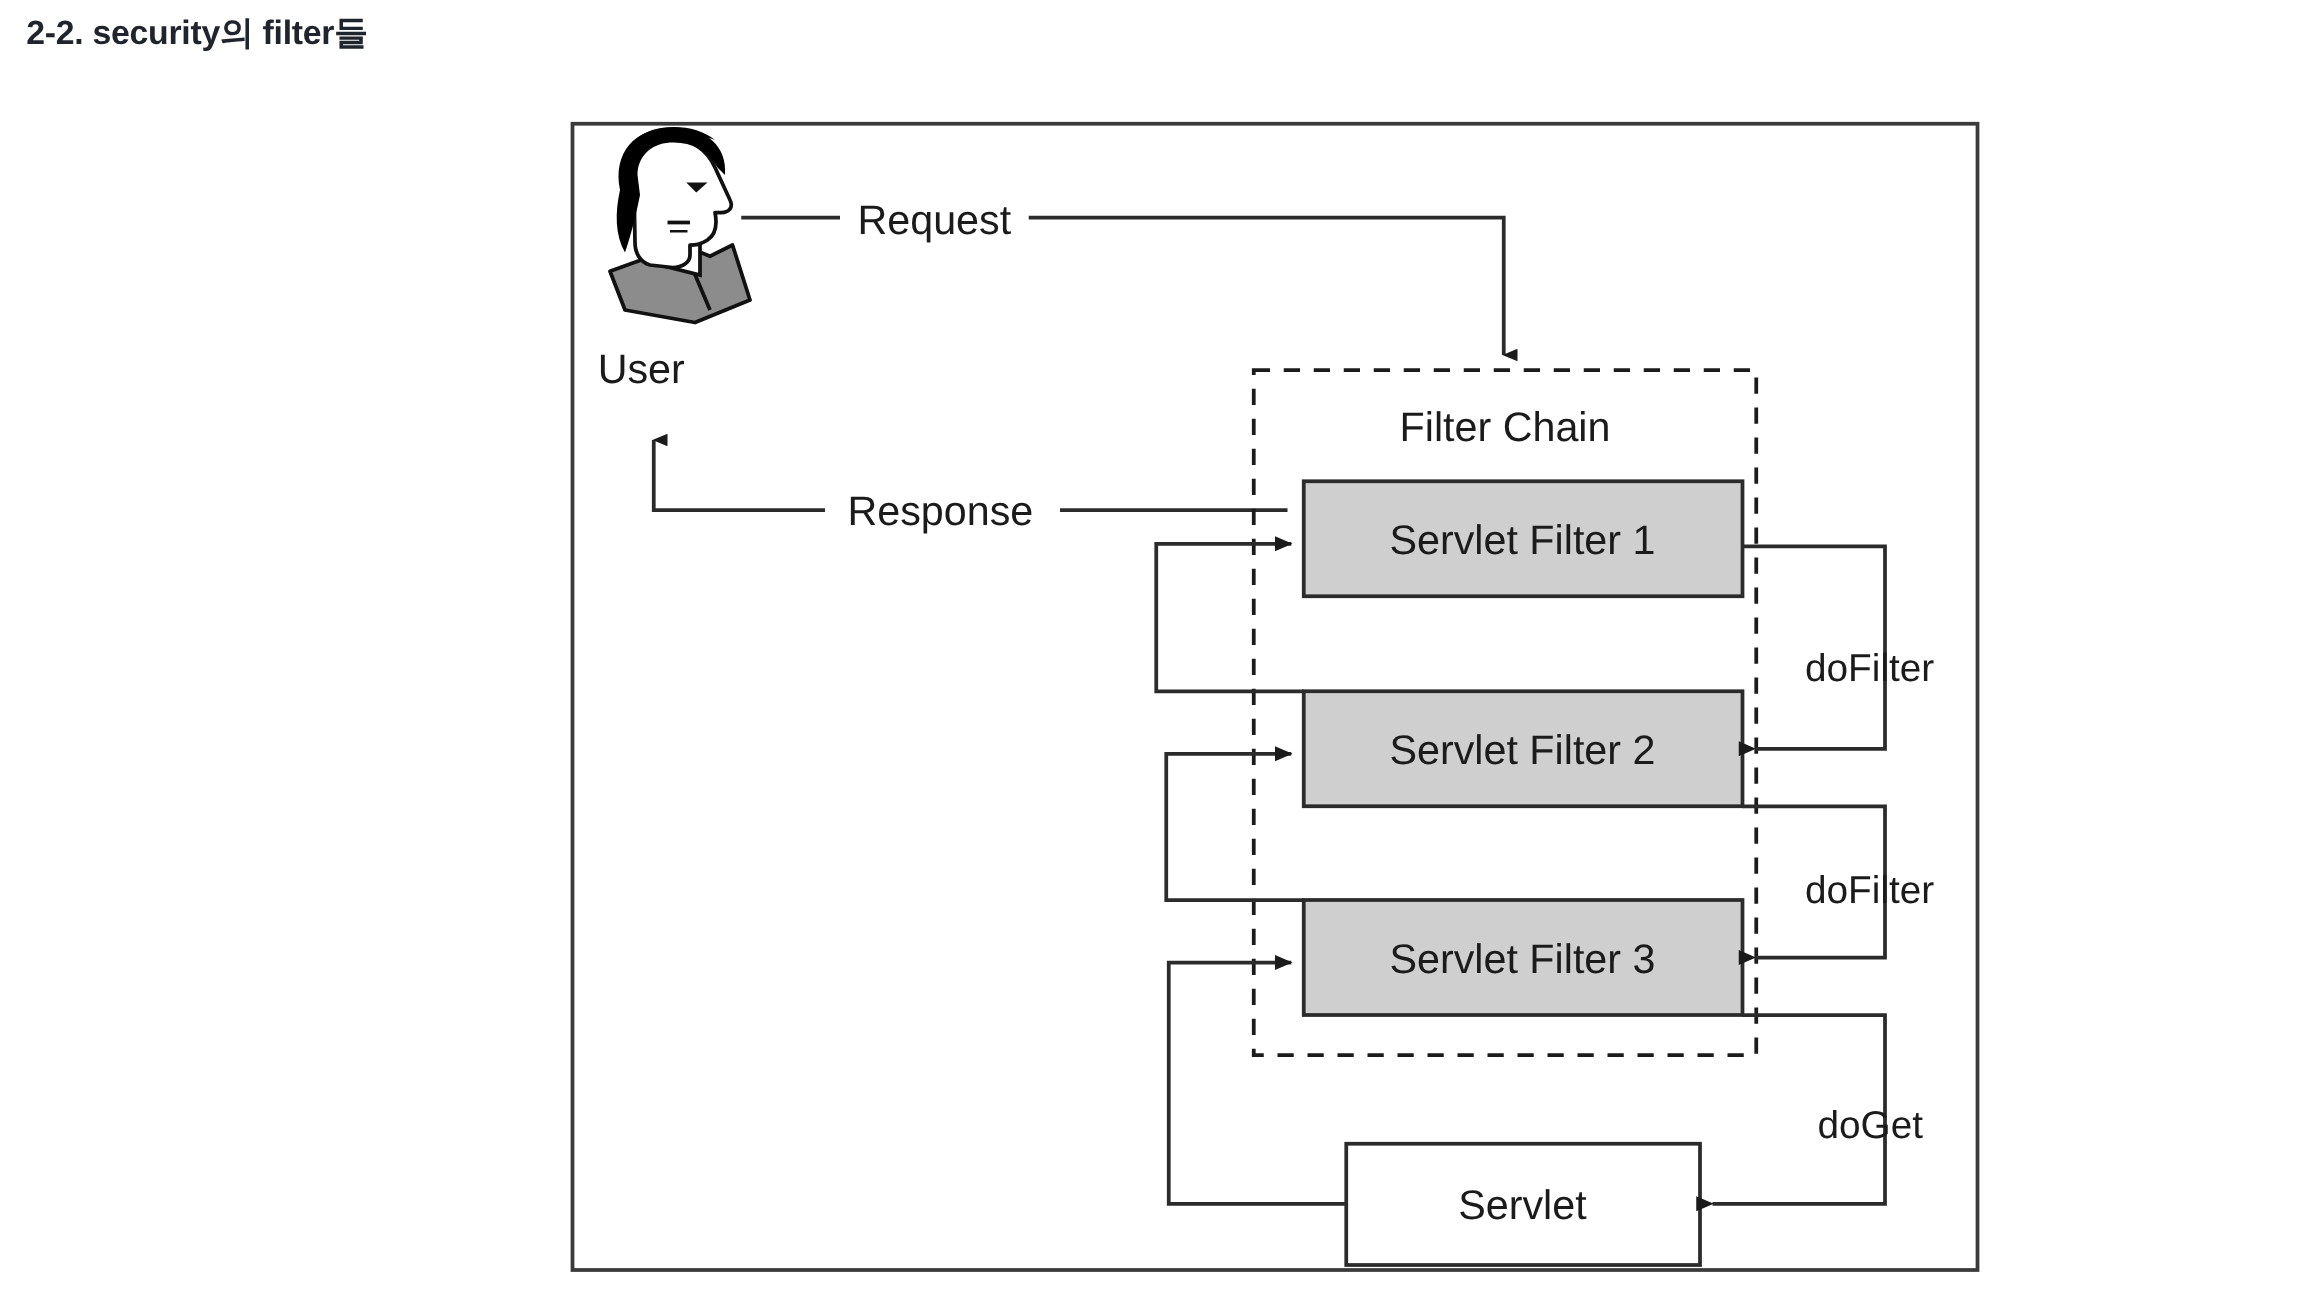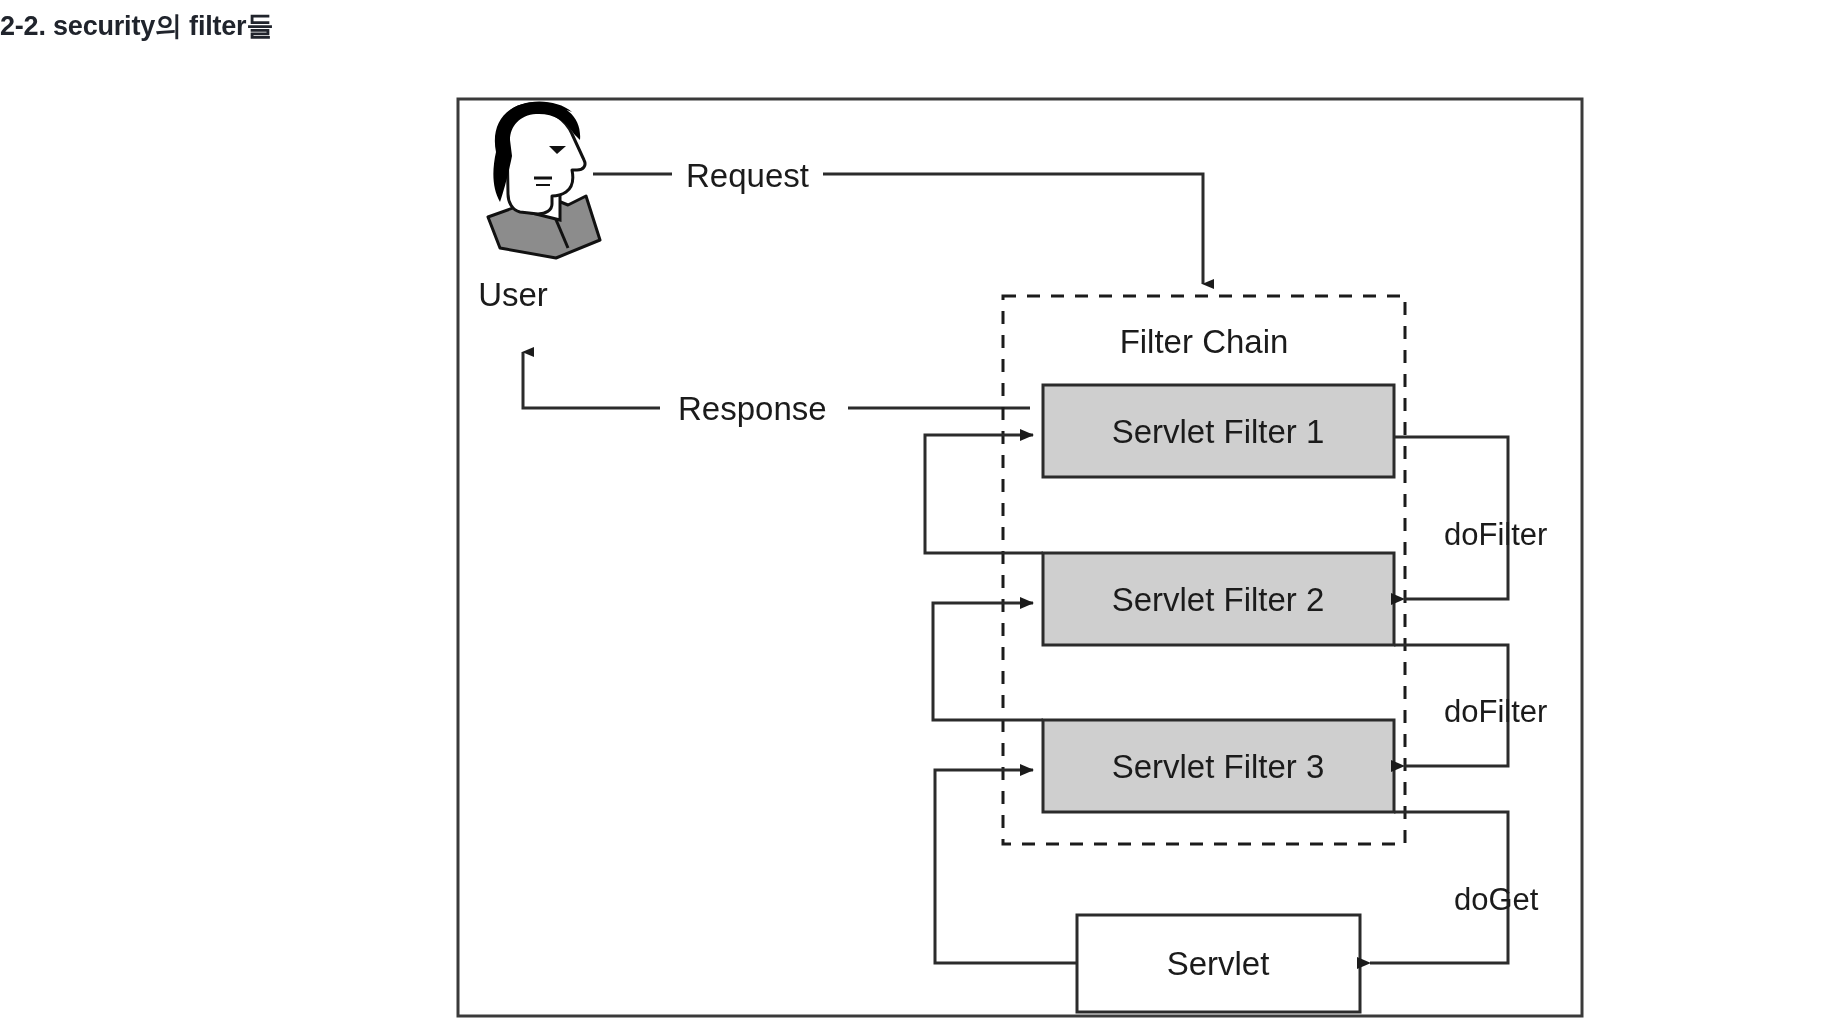--- a/index.html
+++ b/index.html
@@ -16,20 +16,21 @@
   }
   #page-title {
     position: absolute;
     left: 0px;
     top: 8px;
     font-size: 27px;
     font-weight: bold;
     color: #20242c;
     letter-spacing: -0.2px;
     white-space: nowrap;
+    padding-left: 21px;
   }
   #diagram-wrap {
     position: absolute;
     left: 0;
     top: 0;
     width: 1840px;
     height: 1036px;
   }
   svg {
     display: block;

